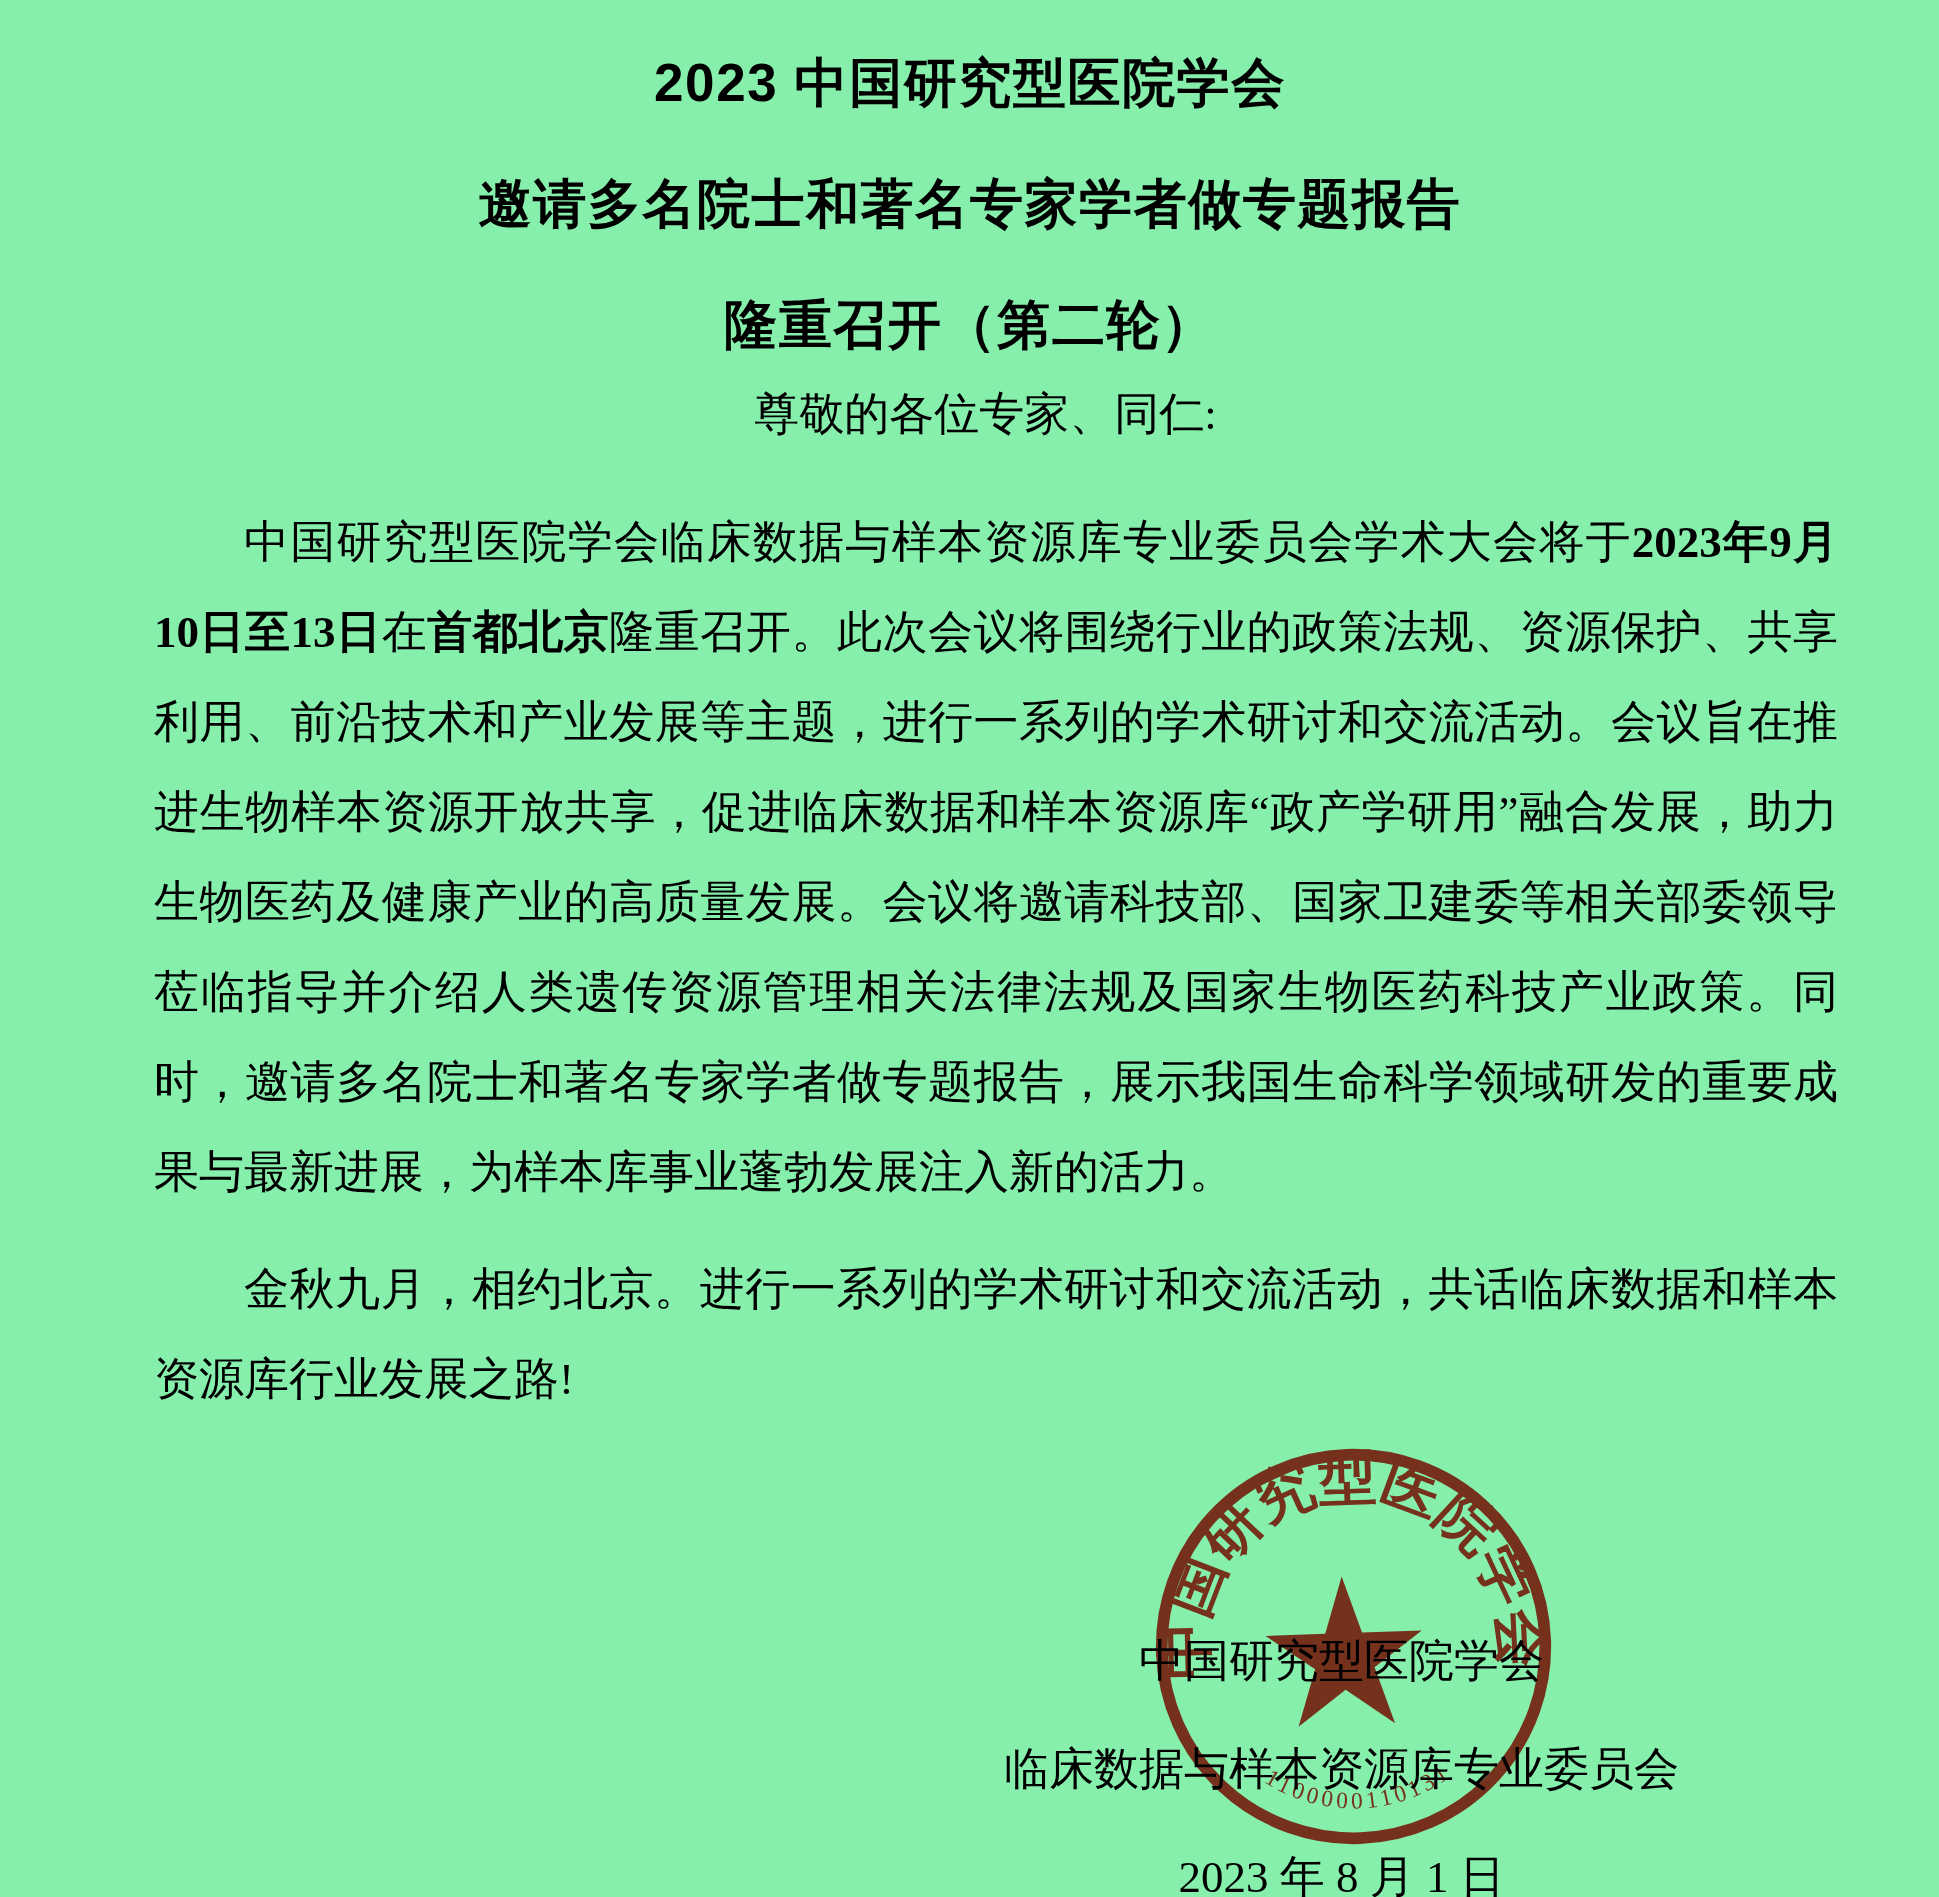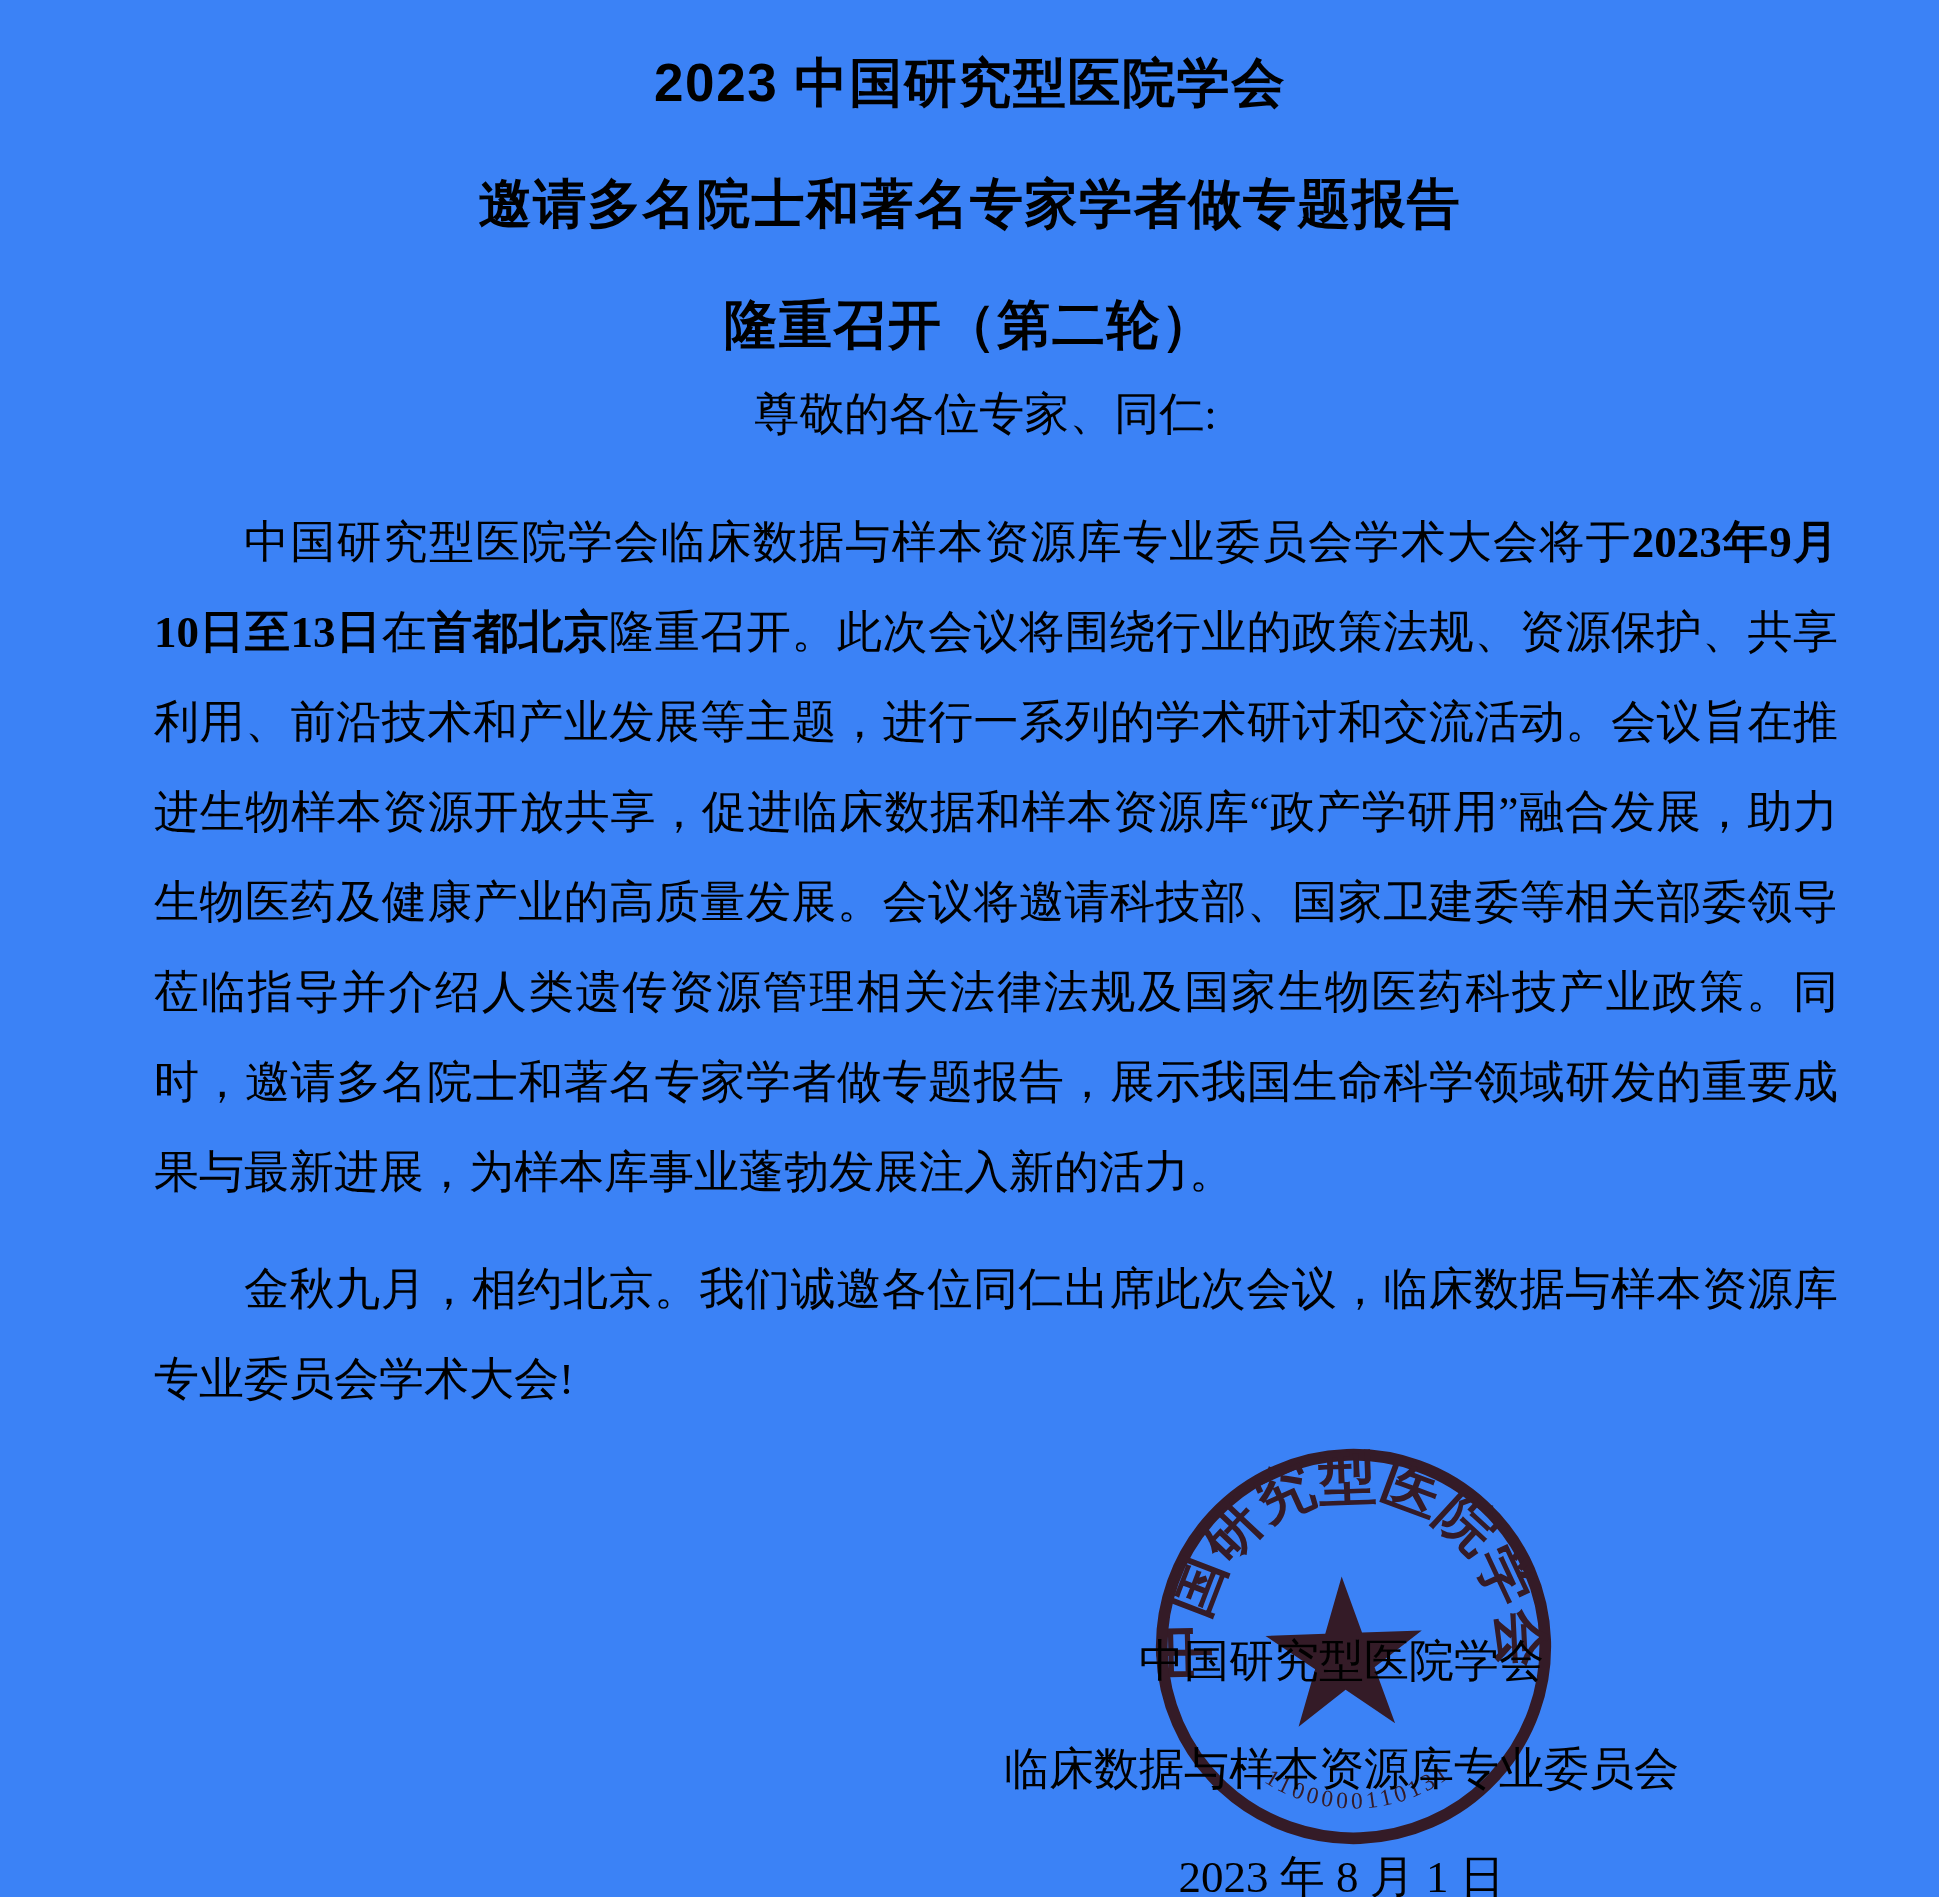--- a/index.html
+++ b/index.html
@@ -1,21 +1,21 @@
 <!DOCTYPE html>
 <html style="font-size:12.5px"><head>
 <meta charset="utf-8">
 <style>
   * { margin: 0; padding: 0; box-sizing: border-box; }
   html, body { background: #ffffff; }
   .page {
     position: relative;
     width: 1940px;
     height: 1898px;
-    background: #3b82f6;
+    background: #86efac;
     overflow: hidden;
     font-family: "Liberation Serif", "DejaVu Serif", serif;
     color: #000000;
   }
   .title-block {
     position: absolute;
     top: 22px;
     left: 0;
     width: 100%;
     text-align: center;
@@ -74,21 +74,21 @@
 
   <div class="title-block">
     <div>2023 中国研究型医院学会</div>
     <div>邀请多名院士和著名专家学者做专题报告</div>
     <div>隆重召开（第二轮）</div>
   </div>
 
   <div class="body-block">
     <div class="salutation">尊敬的各位专家、同仁:</div>
     <p class="para first"><span>中国研究型医院学会临床数据与样本资源库专业委员会学术大会将于</span><span class="b">2023年9月10日至13日</span><span>在</span><span class="b">首都北京</span><span>隆重召开。此次会议将围绕行业的政策法规、资源保护、共享利用、前沿技术和产业发展等主题，进行一系列的学术研讨和交流活动。会议旨在推进生物样本资源开放共享，促进临床数据和样本资源库“政产学研用”融合发展，助力生物医药及健康产业的高质量发展。会议将邀请科技部、国家卫建委等相关部委领导莅临指导并介绍人类遗传资源管理相关法律法规及国家生物医药科技产业政策。同时，邀请多名院士和著名专家学者做专题报告，展示我国生命科学领域研发的重要成果与最新进展，为样本库事业蓬勃发展注入新的活力。</span></p>
-    <p class="para second"><span>金秋九月，相约北京。我们诚邀各位同仁出席此次会议，临床数据与样本资源库专业委员会学术大会!</span></p>
+    <p class="para second"><span>金秋九月，相约北京。进行一系列的学术研讨和交流活动，共话临床数据和样本资源库行业发展之路!</span></p>
   </div>
 
   <div class="signature-block">
     <div>中国研究型医院学会</div>
     <div>临床数据与样本资源库专业委员会</div>
     <div>2023 年 8 月 1 日</div>
   </div>
 
   <svg class="stamp" viewBox="-260 -260 520 520" width="407" height="407" xmlns="http://www.w3.org/2000/svg">
     <ellipse cx="0" cy="0" rx="245" ry="245" fill="none" stroke-width="15" stroke="#dd2417"></ellipse>

